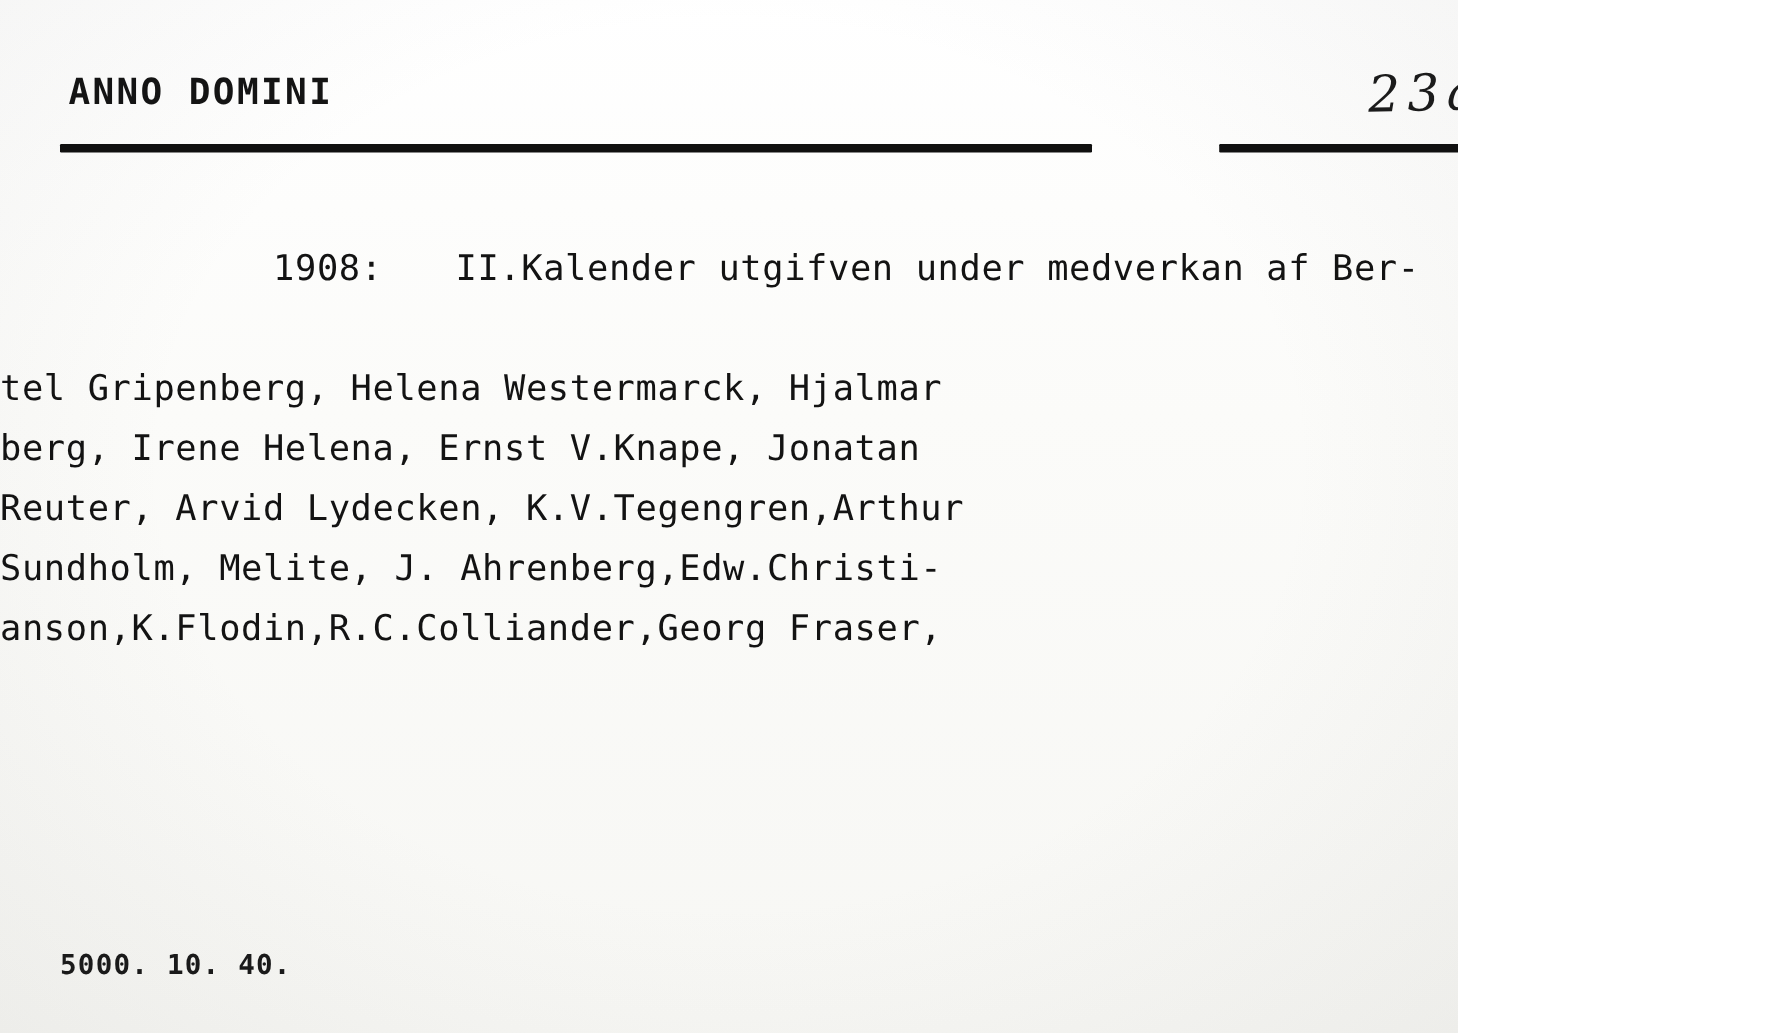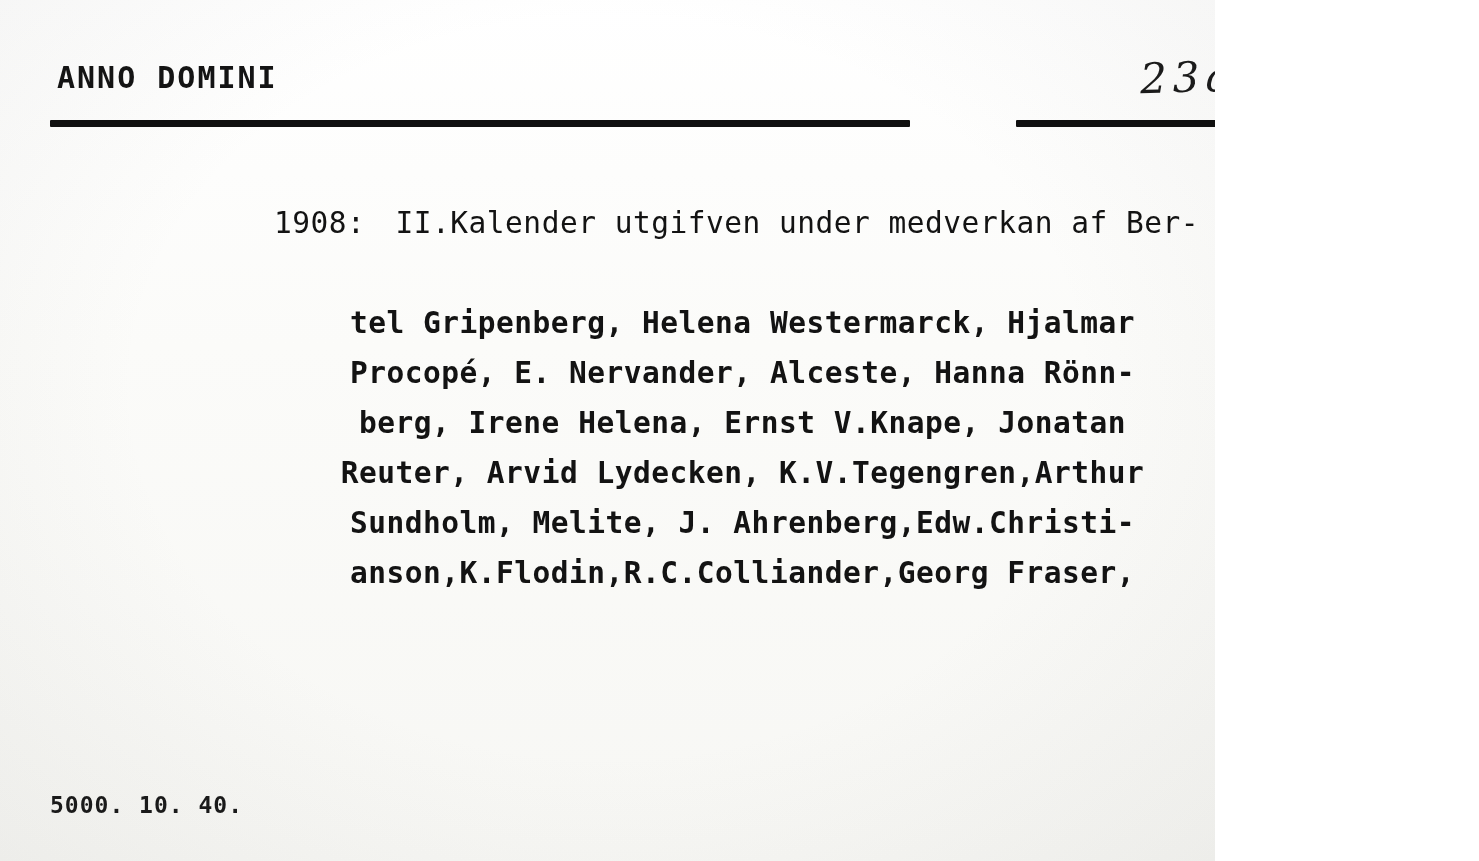--- a/index.html
+++ b/index.html
@@ -75,45 +75,42 @@
     white-space: nowrap;
     transform: rotate(-1.5deg);
   }
 
   
   #entry {
     position: absolute;
     left: 0;
     top: 148px;
     width: 100%;
-    text-align: center;
   }
   .entry-line {
     position: relative;
     height: 50px;
     font-size: 29.5px;
     line-height: 50px;
     letter-spacing: 0.5px;
     white-space: pre;
     color: #131313;
   }
   .entry-line .year {
     display: inline-block;
     width: 270px;
     padding-left: 118px;
     box-sizing: border-box;
   }
   .entry-line .body-text {
     display: inline-block;
   }
   .indent {
-    padding-left: 270px;
     box-sizing: border-box;
     display: block;
-    font-weight: bold;
   }
 
   
   #footer-code {
     position: absolute;
     left: 50px;
     top: 792px;
     font-family: "DejaVu Sans Mono", "Liberation Mono", monospace;
     font-size: 23px;
     font-weight: 700;
@@ -139,23 +136,20 @@
   <div id="entry">
 
     <div class="entry-line">
       <span class="year">1908:</span><span class="body-text">II.Kalender utgifven under medverkan af Ber-</span>
     </div>
 
     <div class="entry-line">
       <span class="indent">tel Gripenberg, Helena Westermarck, Hjalmar</span>
     </div>
 
-    <div class="entry-line">
-      <span class="indent">Procopé, E. Nervander, Alceste, Hanna Rönn-</span>
-    </div>
 
     <div class="entry-line">
       <span class="indent">berg, Irene Helena, Ernst V.Knape, Jonatan</span>
     </div>
 
     <div class="entry-line">
       <span class="indent">Reuter, Arvid Lydecken, K.V.Tegengren,Arthur</span>
     </div>
 
     <div class="entry-line">

